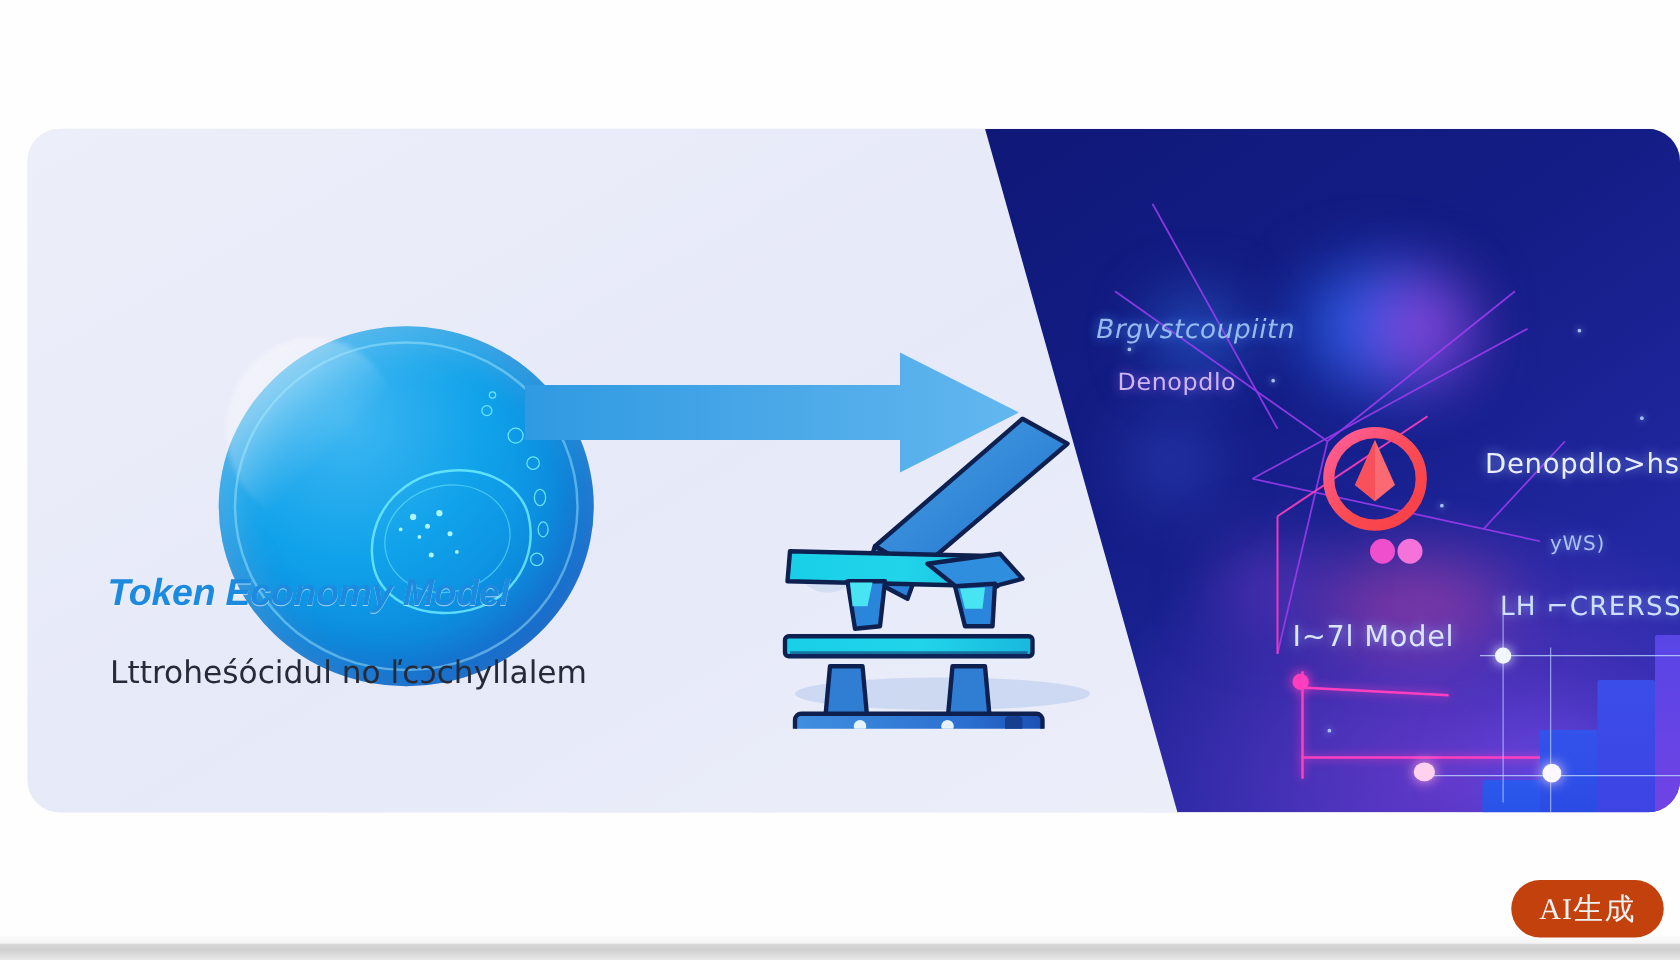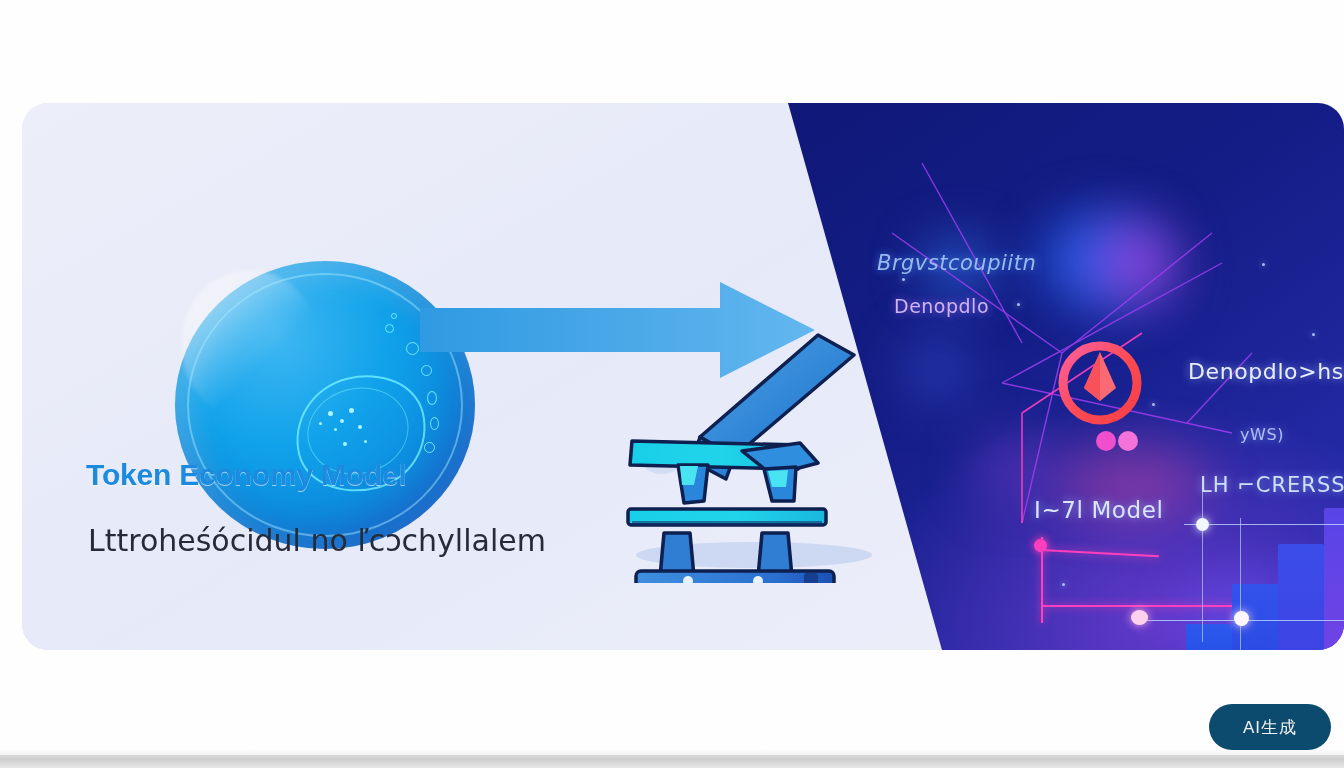--- a/index.html
+++ b/index.html
@@ -96,24 +96,25 @@
 
   
   #press-machine{ position:absolute; left:600px; top:230px; width:260px; height:250px; }
 
   
   #hero-title{
     position:absolute; left:64px; top:355px;
     font-size:30px; font-weight:bold; letter-spacing:-0.2px;
     color:#1c8ade; white-space:nowrap;
     text-shadow:0 1px 0 rgba(255,255,255,.6);
+    font-style:italic;
   }
   #hero-subtitle{
     position:absolute; left:66px; top:420px;
-    font-size:30px; font-weight:400; color:#262b3a; white-space:nowrap;
+    font-size:25px; font-weight:400; color:#262b3a; white-space:nowrap;
     font-family:"DejaVu Sans", sans-serif;
   }
 
   
   .dark-label{ position:absolute; white-space:nowrap; pointer-events:none;
                font-family:"DejaVu Sans", sans-serif; }
   #label-bridge{ left:855px; top:148px; font-size:21px; color:#9fc3f5;
                  letter-spacing:.5px; font-style:italic; opacity:.95;
                  text-shadow:0 0 10px rgba(80,150,255,.9);text-align:right; }
   #label-emerging{ left:872px; top:192px; font-size:19px; color:#cdb6f2;
@@ -133,24 +134,24 @@
   .grid-h{ position:absolute; height:1.3px; background:rgba(190,215,255,.8); }
   .grid-v{ position:absolute; width:1.3px; background:rgba(190,215,255,.65); }
   .node-dot{ position:absolute; border-radius:50%; }
 
   
   .mag-line{ position:absolute; background:#ff3fbe; box-shadow:0 0 8px rgba(255,63,190,.9); }
 
   
   #ai-watermark{
     position:absolute; left:1209px; top:704px; width:122px; height:46px;
-    border-radius:23px; background:#0c4a6e;
+    border-radius:23px; background:#c2410c;
     display:flex; align-items:center; justify-content:center;
-    color:#f0f0f0; font-size:17px; letter-spacing:1px;
-    font-family:Liberation Sans, sans-serif;
+    color:#f0f0f0; font-size:24px; letter-spacing:1px;
+    font-family:Liberation Serif, serif;
   }
 </style>
 </head>
 <body>
 
 <div id="stage">
 
   <div id="hero-card">
 
     <div id="light-panel">

